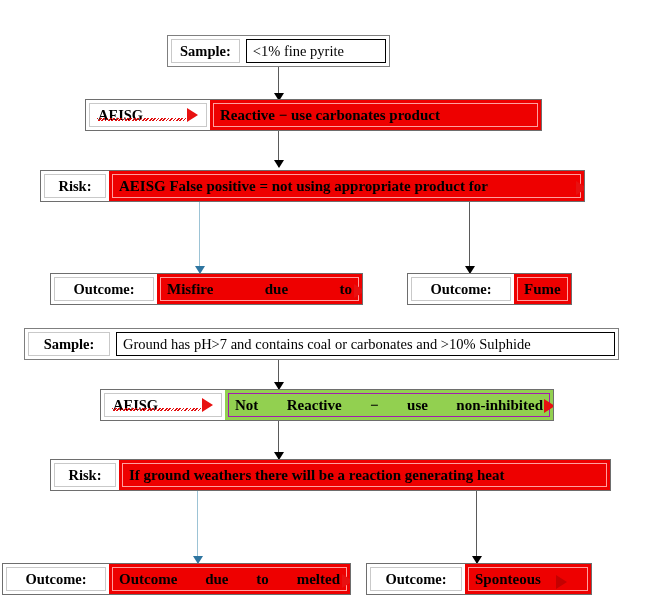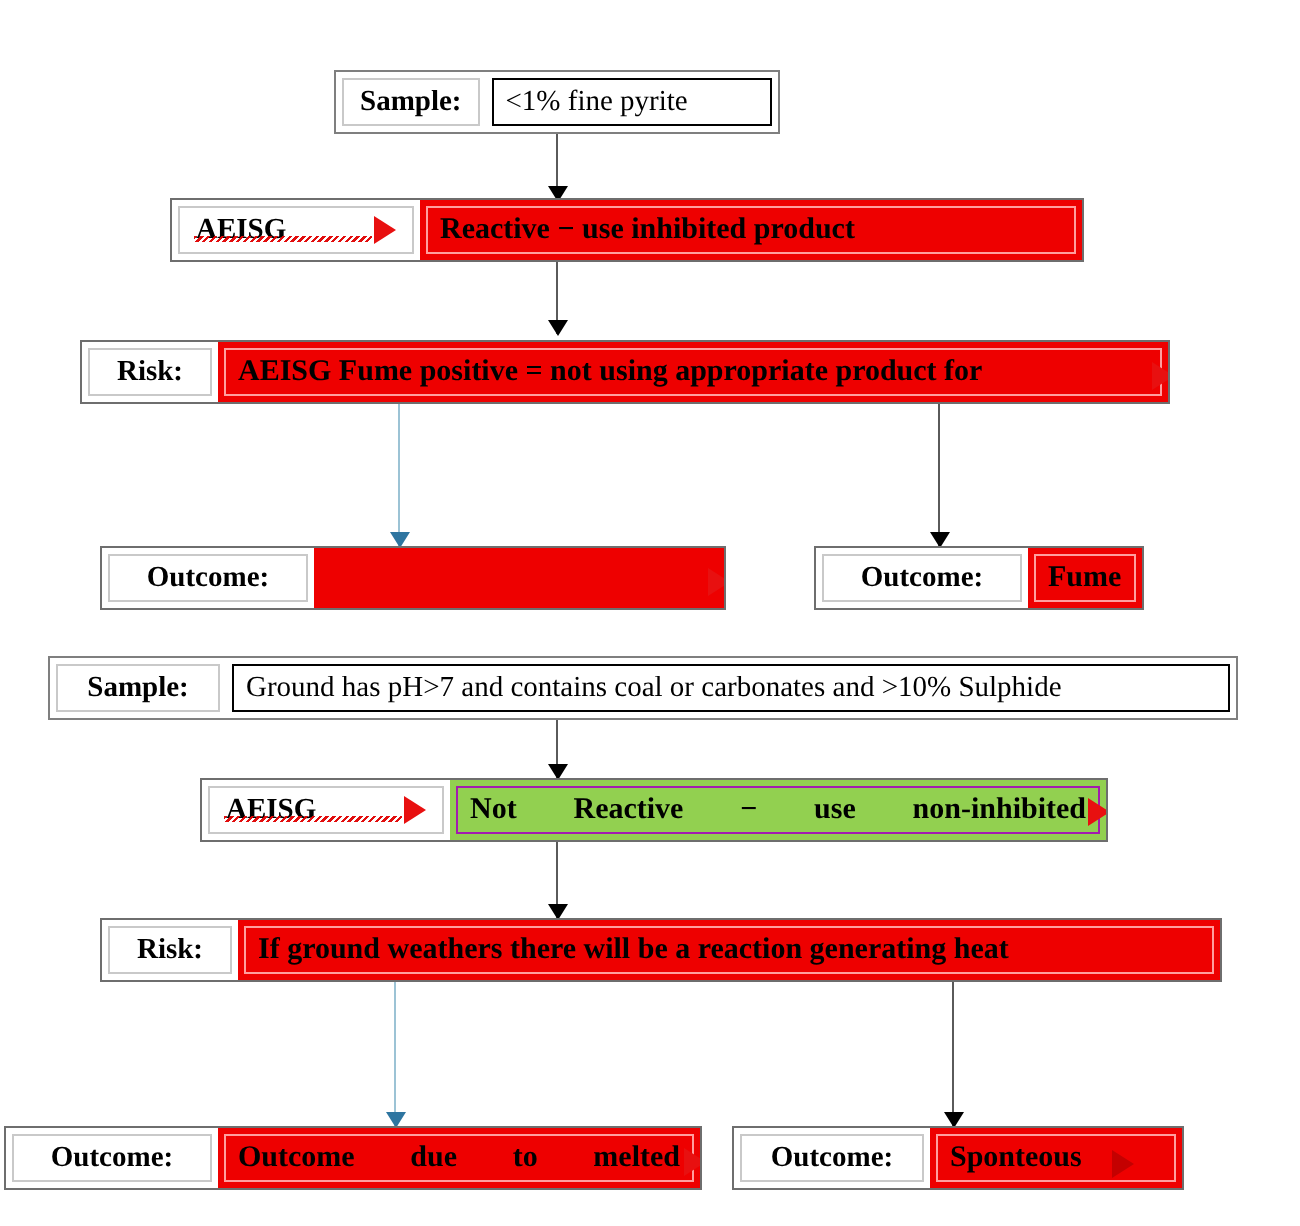--- a/index.html
+++ b/index.html
@@ -141,50 +141,53 @@
   </div>
 
   <div class="row thick" style="left:85px;top:99px;width:457px;">
     <div class="lbl sq" style="width:118px;justify-content:flex-start;">
       <span>AEISG</span>
       <span class="squiggle"></span>
       <span style="flex:1"></span>
       <span class="tri"></span>
     </div>
     <div class="redwrap">
-      <div class="val red">Reactive − use inhibited product</div>
+      <div class="val red">Reactive − use carbonates product</div>
     </div>
   </div>
 
   <div class="conn dark" style="left:278px;top:131px;height:36px;">
     <div class="line"></div>
     <div class="head"></div>
   </div>
 
   <div class="row thick" style="left:40px;top:170px;width:545px;">
     <div class="lbl" style="width:62px;">Risk:</div>
     <div class="redwrap">
-      <div class="val red">AEISG Fume positive = not using appropriate product for</div>
+      <div class="val red">AEISG False positive = not using appropriate product for</div>
       <span class="tri-clip" style="right:-3px;top:10px;"></span>
     </div>
   </div>
 
   <div class="conn blue" style="left:199px;top:202px;height:71px;">
     <div class="line"></div>
     <div class="head"></div>
   </div>
 
   <div class="conn dark" style="left:469px;top:202px;height:71px;">
     <div class="line"></div>
     <div class="head"></div>
   </div>
 
   <div class="row thick" style="left:50px;top:273px;width:313px;">
     <div class="lbl" style="width:100px;">Outcome:</div>
     <div class="redwrap">
+      <div class="val red">
+        <span class="justify">Misfire    due    to</span>
+      </div>
       <span class="tri-clip" style="right:-3px;top:10px;"></span>
     </div>
   </div>
 
   <div class="row thick" style="left:407px;top:273px;width:165px;">
     <div class="lbl" style="width:100px;">Outcome:</div>
     <div class="redwrap">
       <div class="val red">Fume</div>
     </div>
   </div>

